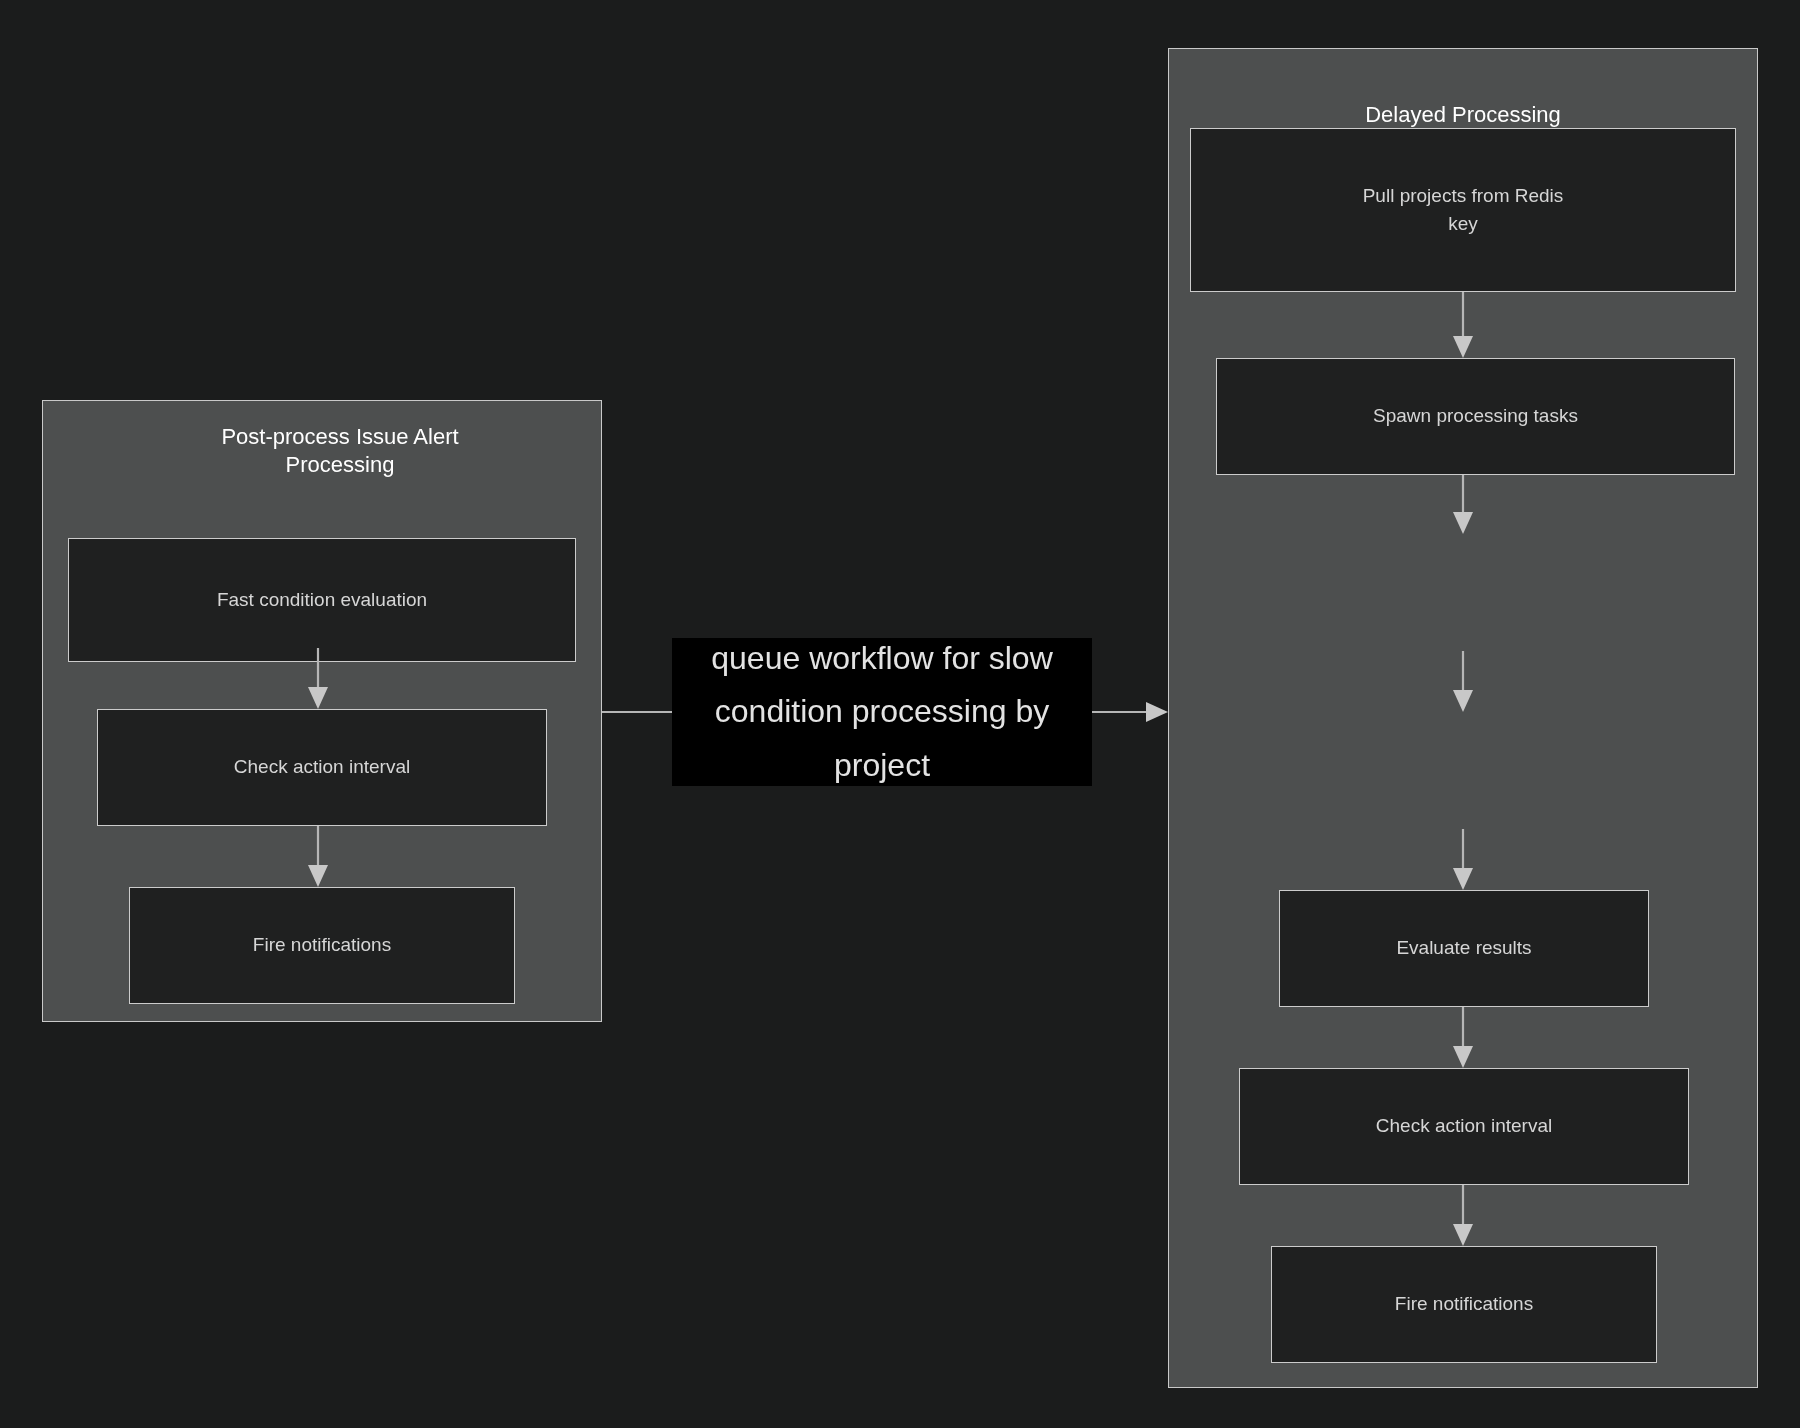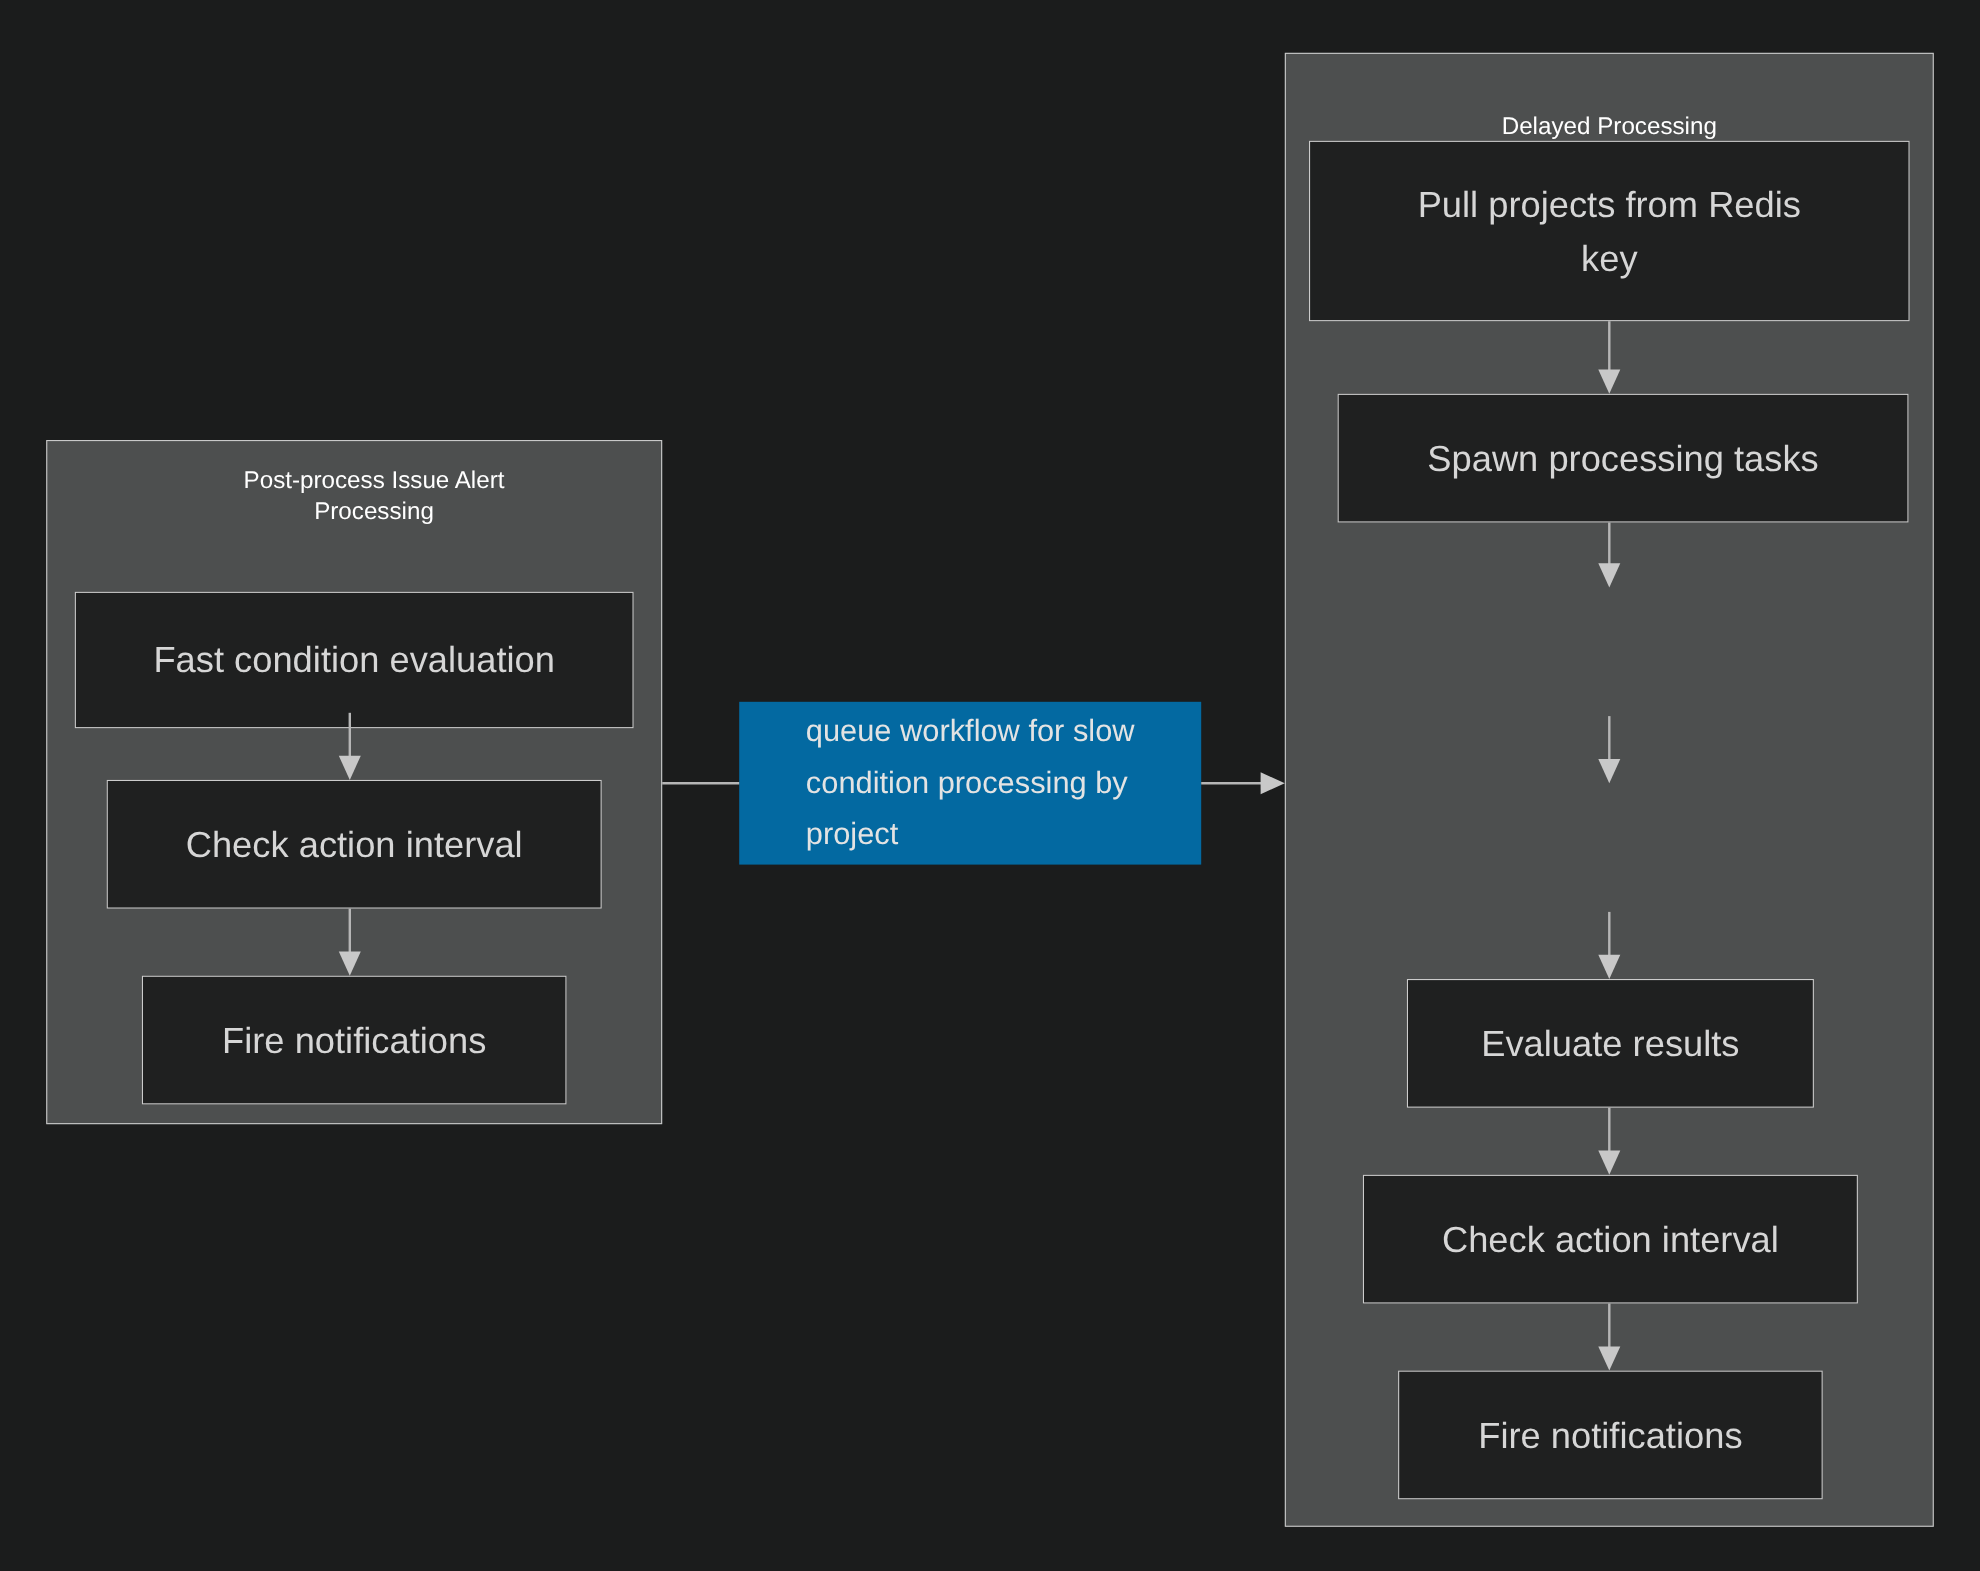--- a/index.html
+++ b/index.html
@@ -43,21 +43,21 @@
   .node {
     position: absolute;
     background: #1f2020;
     border: 1px solid #cccccc;
     box-sizing: border-box;
     display: flex;
     align-items: center;
     justify-content: center;
     text-align: center;
     color: #d6d6d6;
-    font-size: 33px;
+    font-size: 19px;
     line-height: 1.5;
     white-space: pre-line;
     padding: 0 10px;
   }
 
   
   .edge-svg {
     position: absolute;
     left: 0;
     top: 0;
@@ -72,25 +72,25 @@
     fill: none;
   }
   .edge-head {
     fill: #c8c8c8;
     stroke: none;
   }
 
   
   .edge-label {
     position: absolute;
-    background: #0369a1;
+    background: #000000;
     color: #e3e3e3;
-    font-size: 28px;
+    font-size: 32px;
     line-height: 1.66;
-    text-align: left;
+    text-align: center;
     display: flex;
     align-items: center;
     justify-content: center;
     white-space: pre-line;
     box-sizing: border-box;
     padding: 4px 8px;
   }
 </style>
 </head>
 <body>

